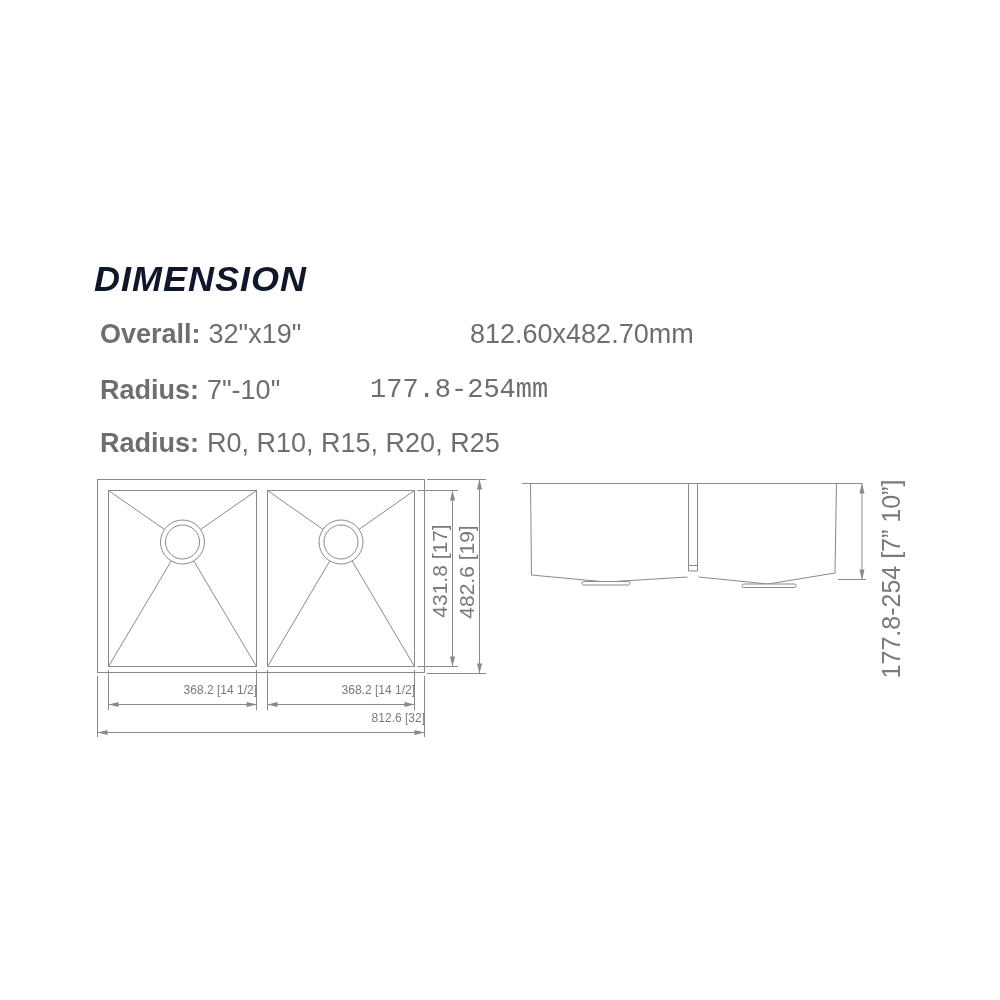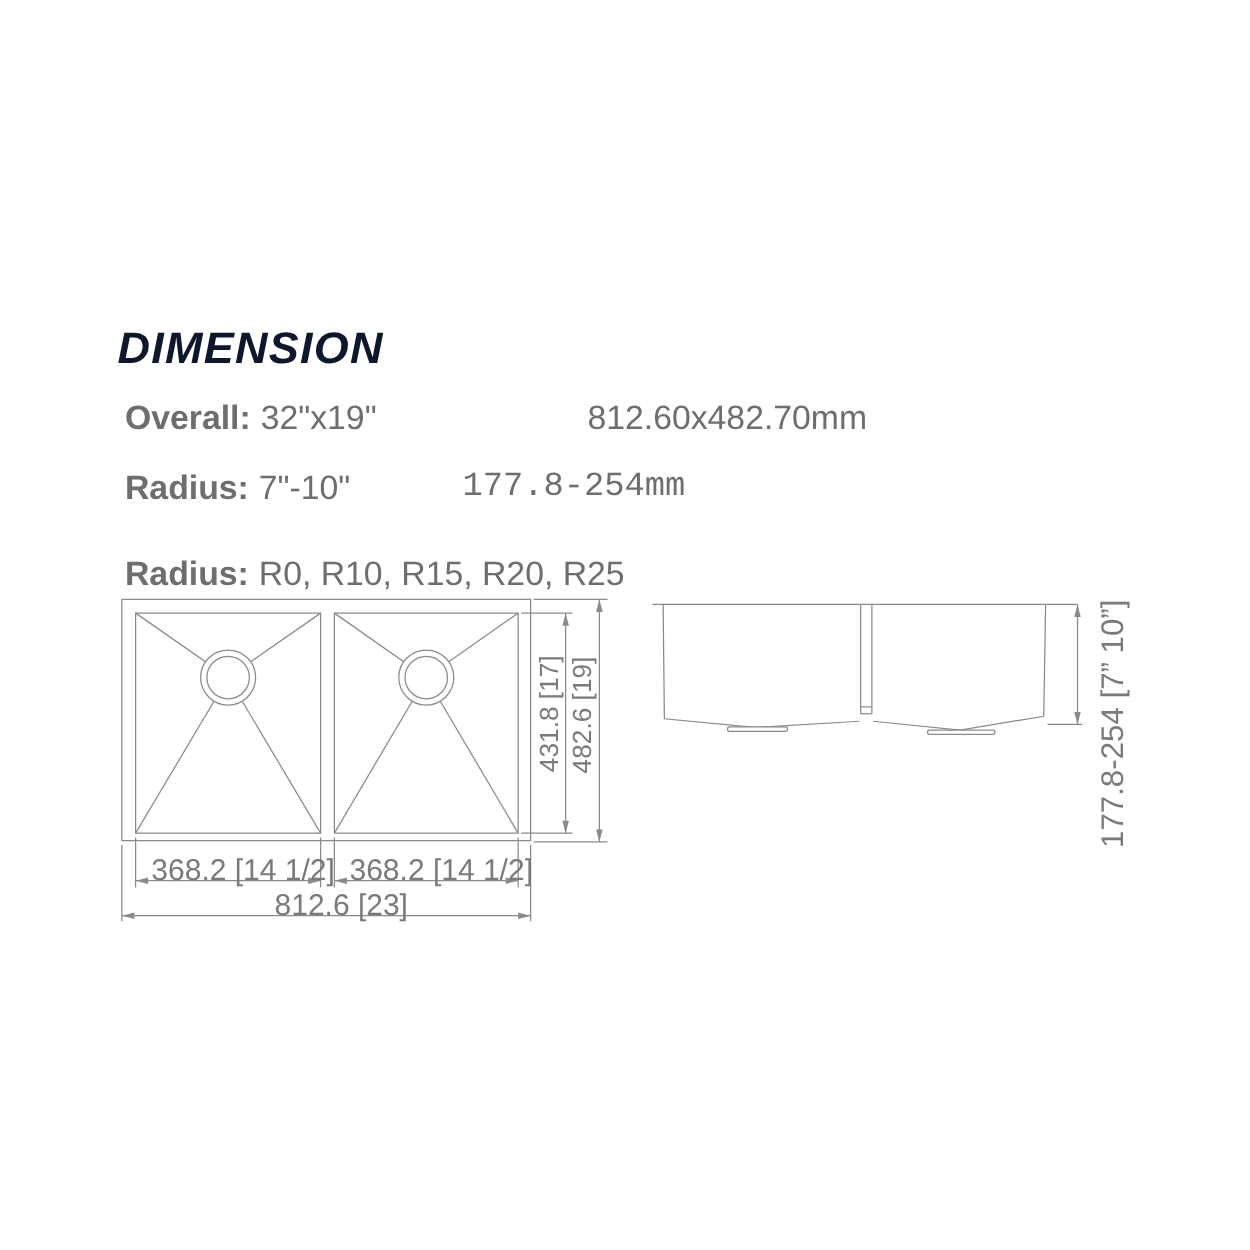--- a/index.html
+++ b/index.html
@@ -19,26 +19,26 @@
   .spec-row{
     position:absolute;left:100px;
     font-size:27px;color:#6E6E6E;white-space:nowrap;
   }
   .spec-row .lbl{font-weight:bold;margin-right:8px;}
   .spec-row .metric{position:absolute;top:0;}
   #row-overall{top:319px;}
   #row-overall .metric{left:322px;margin-left:48px;}
   #row-depth{top:375px;}
   #row-depth .metric{left:270px;font-family:Liberation Mono, monospace;}
-  #row-radius{top:444px;}
+  #row-radius{top:428px;}
   svg.drawing{position:absolute;left:0;top:0;}
   .dim-label{
     position:absolute;color:#7A7A7A;white-space:nowrap;
   }
-  .dim-h{font-size:24px;text-align:center;margin-left:12px;}
+  .dim-h{font-size:12px;text-align:right;}
   #lbl-bowl-w-left{left:108px;top:683px;width:149px;}
   #lbl-bowl-w-right{left:267px;top:683px;width:148px;}
   #lbl-overall-w{left:97px;top:711px;width:328px;}
   .dim-v{transform:translate(-50%,-50%) rotate(-90deg);}
   #lbl-bowl-d{left:440px;top:571px;font-size:21px;}
   #lbl-overall-d{left:467px;top:572px;font-size:21px;}
   #lbl-side-depth{left:891px;top:579px;font-size:25px;}
 </style>
 </head>
 <body>
@@ -125,16 +125,16 @@
     <path d="M698.5,577 L768,584 L835,573 L836.5,483.5"></path>
     <rect x="742" y="584" width="54" height="3.5" rx="1.7" fill="#ffffff"></rect>
 
     <line x1="838" y1="579.5" x2="866" y2="579.5"></line>
     <line x1="862" y1="483.5" x2="862" y2="579.5" marker-start="url(#arrow)" marker-end="url(#arrow)"></line>
   </g>
 </svg>
 
 <div class="dim-label dim-h" id="lbl-bowl-w-left">368.2 [14 1/2]</div>
 <div class="dim-label dim-h" id="lbl-bowl-w-right">368.2 [14 1/2]</div>
-<div class="dim-label dim-h" id="lbl-overall-w">812.6 [23]</div>
+<div class="dim-label dim-h" id="lbl-overall-w">812.6 [32]</div>
 <div class="dim-label dim-v" id="lbl-bowl-d">431.8 [17]</div>
 <div class="dim-label dim-v" id="lbl-overall-d">482.6 [19]</div>
 <div class="dim-label dim-v" id="lbl-side-depth">177.8-254 [7” 10”]</div>
 
 </body></html>

